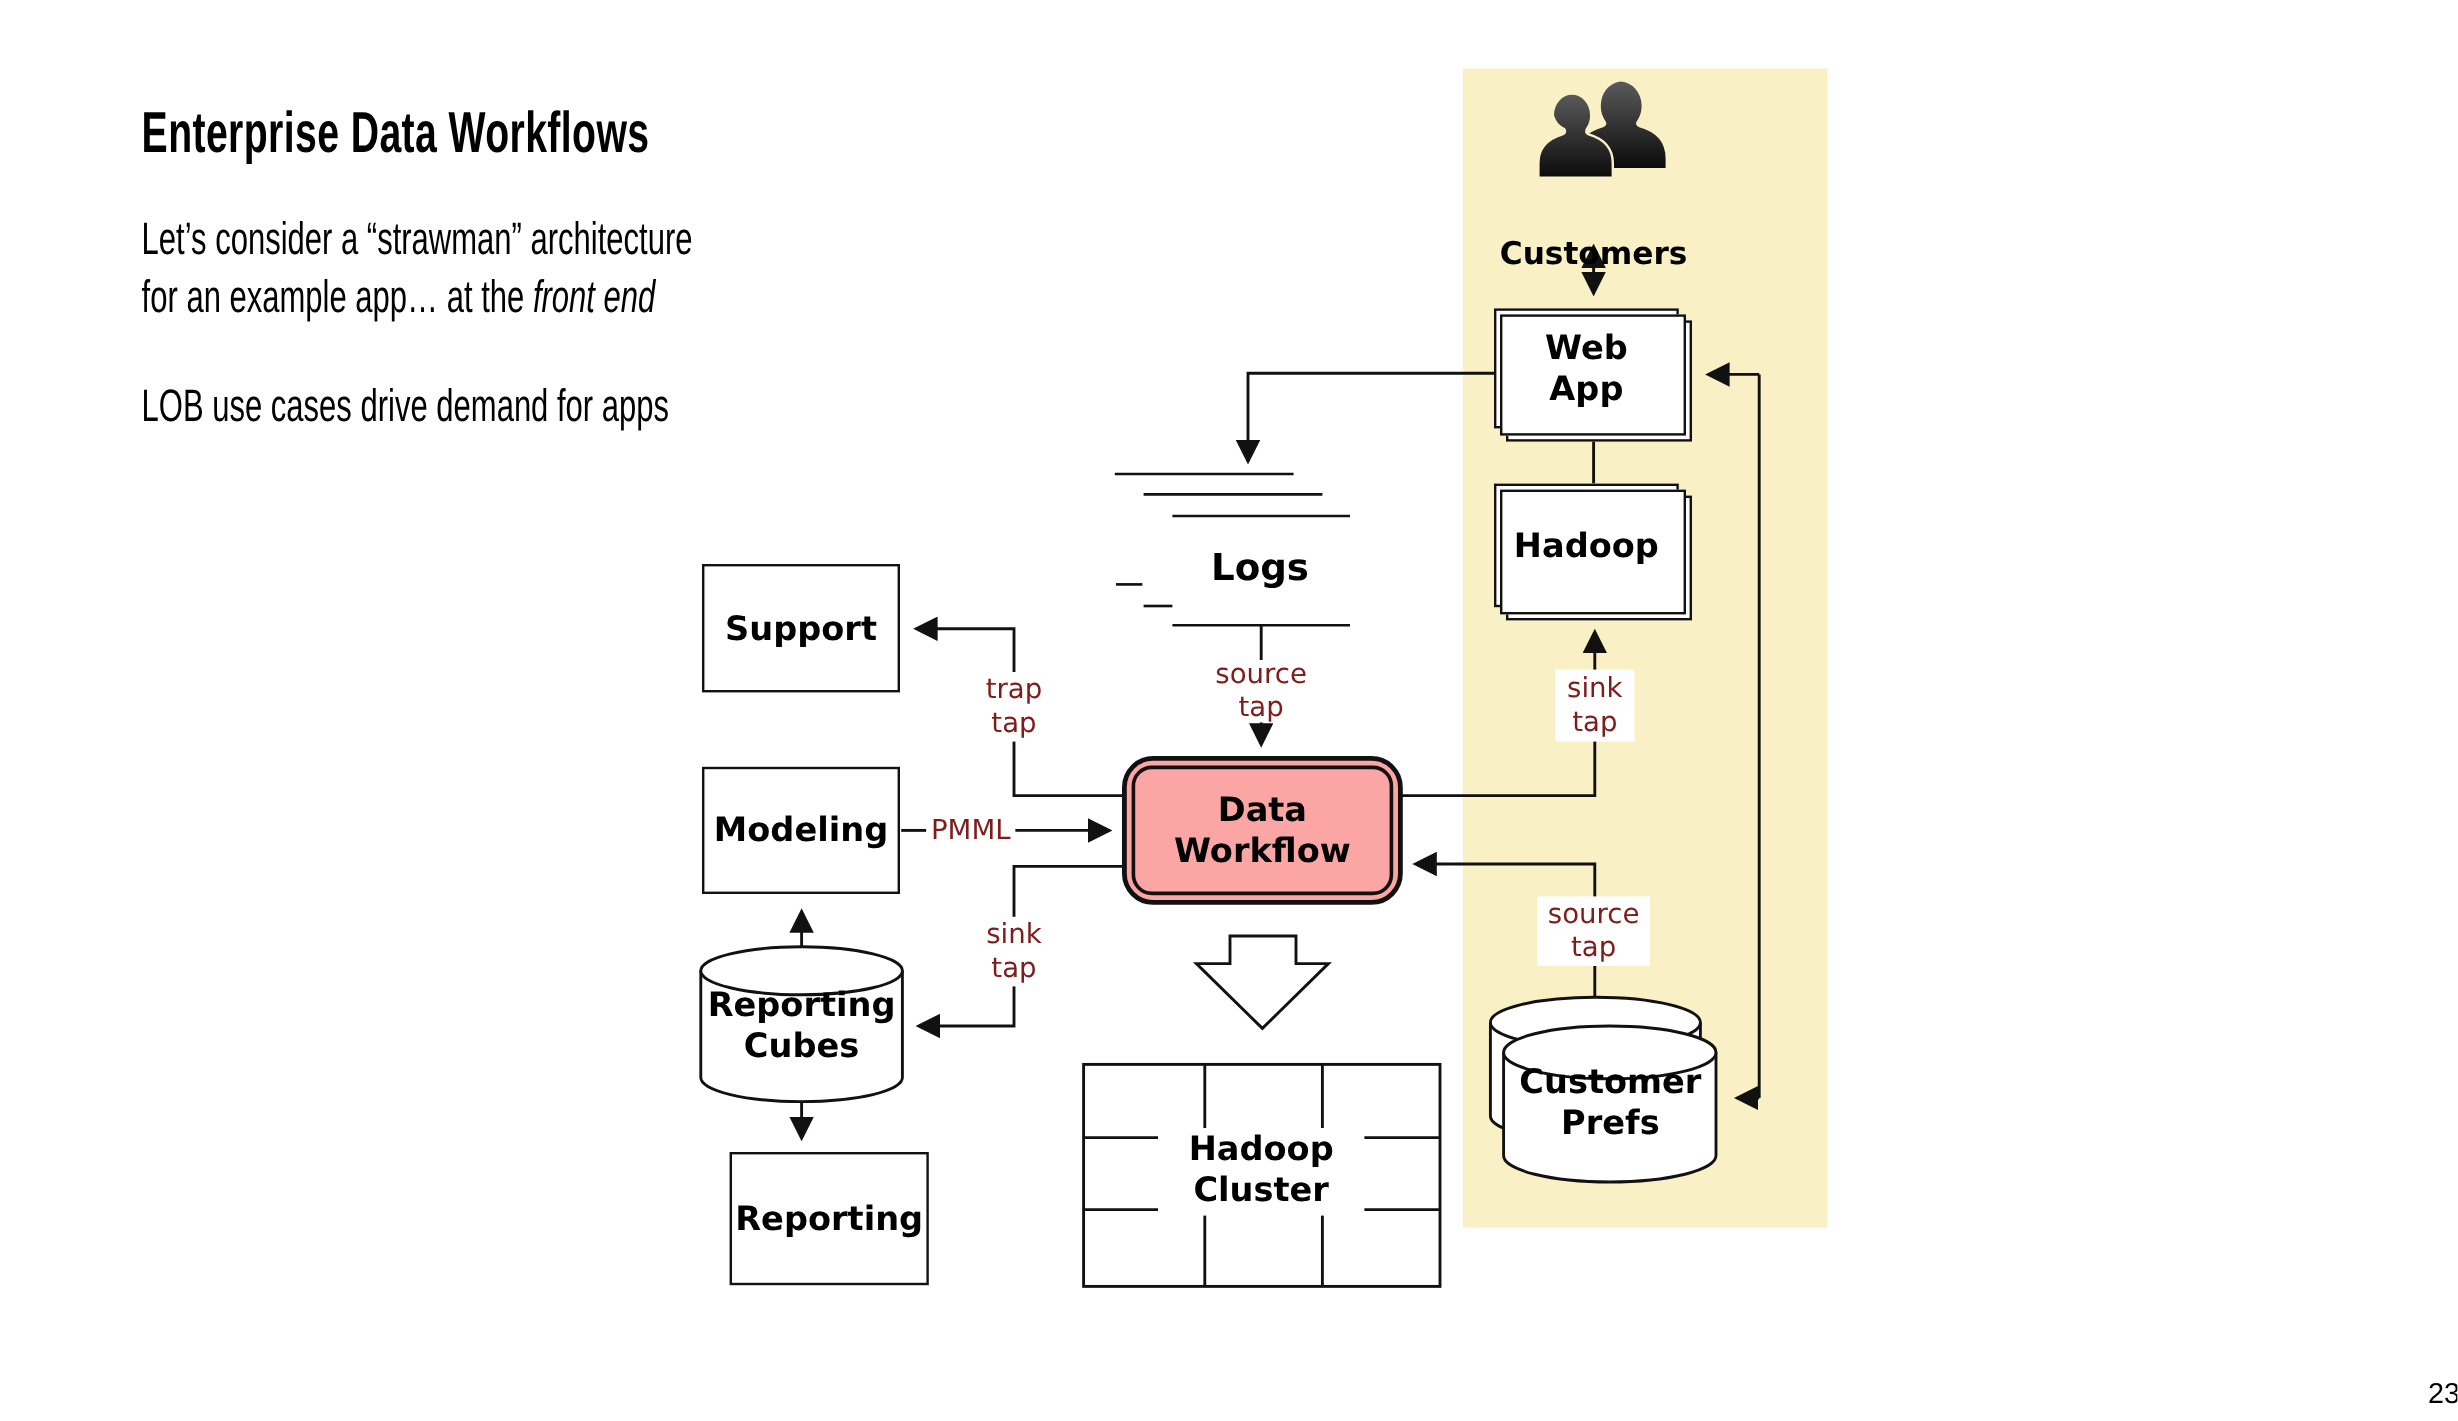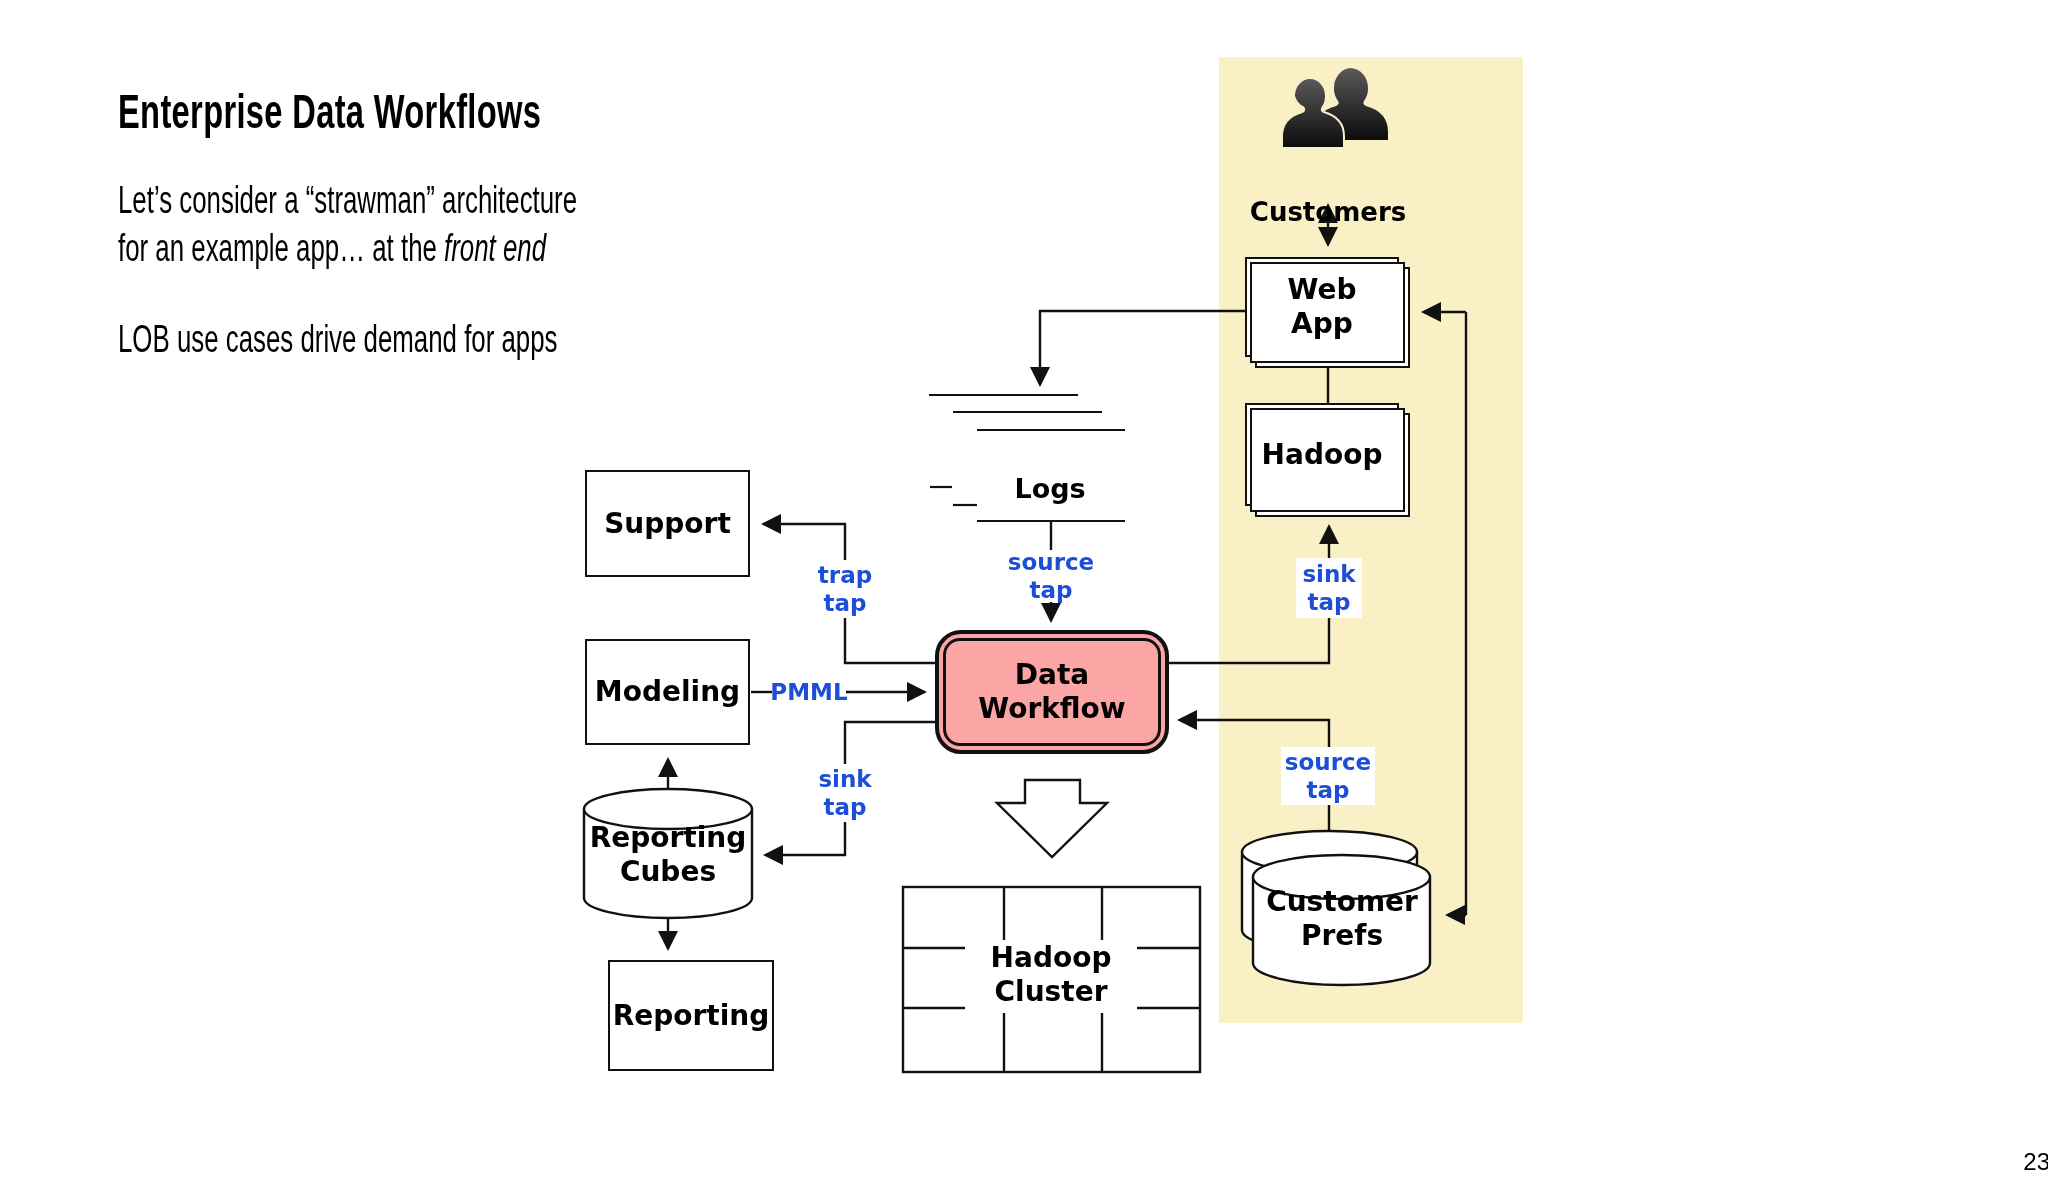--- a/index.html
+++ b/index.html
@@ -47,24 +47,24 @@
   .shapelabel {
     position:absolute; z-index:3; background:transparent;
     display:flex; align-items:center; justify-content:center; text-align:center;
     font-family:"DejaVu Sans", sans-serif; font-weight:bold; font-size:28px;
     line-height:34px; color:#000; white-space:pre-line;
   }
   .tap {
     position:absolute; z-index:3; background:#fff;
     display:flex; align-items:center; justify-content:center; text-align:center;
     font-family:"DejaVu Sans", sans-serif; font-size:23px; line-height:28px;
-    color:#1d4ed8; white-space:pre-line;font-weight:bold;
+    color:#7f1d1d; white-space:pre-line;
   }
   #customers-label { font-size:26px; }
-  #logs-label { font-size:27px;margin-top:16px; }
+  #logs-label { font-size:31px; }
   #customers-icon { position:absolute; left:1280px; top:66px; z-index:2; }
 </style>
 </head>
 <body>
 
 <div id="slide">
 
   <div id="panel" style="background: rgb(250, 240, 197);"></div>
 
   <div id="title">Enterprise Data Workflows</div>

